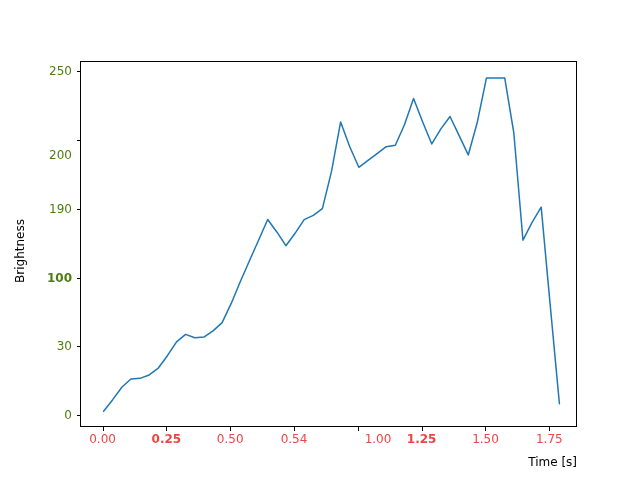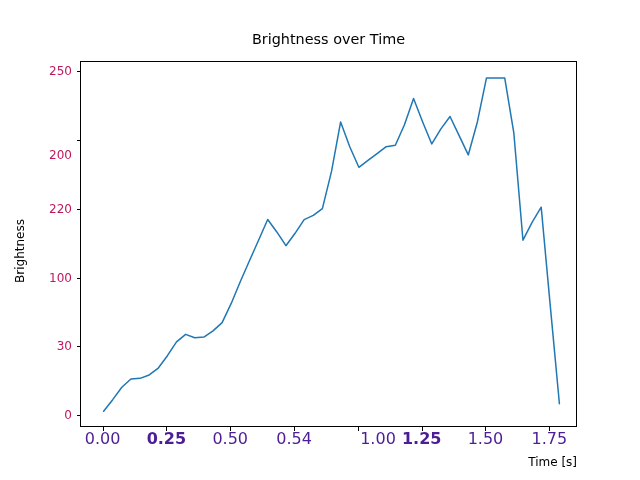--- a/index.html
+++ b/index.html
@@ -48,33 +48,33 @@
     height: 366px;
     display: block;
     overflow: visible;
   }
   .ytick-label {
     position: absolute;
     right: 0;
     width: 60px;
     text-align: right;
     font-size: 12px;
-    color: #be185d;
+    color: #4d7c0f;
     line-height: 12px;
     transform: translateY(-6px);
     white-space: nowrap;
   }
   .xtick-label {
     position: absolute;
     top: 0;
     width: 70px;
     margin-left: -35px;
     text-align: center;
-    font-size: 16px;
-    color: #4c1d95;
+    font-size: 12px;
+    color: #ef4444;
     line-height: 12px;
     white-space: nowrap;
   }
   .ytick-mark {
     position: absolute;
     right: 0;
     width: 3.5px;
     height: 1px;
     background: #000000;
   }
@@ -130,29 +130,28 @@
     transform: rotate(-90deg);
     transform-origin: center center;
     white-space: nowrap;
   }
 </style>
 </head>
 <body>
 
 <div id="figure">
 
-  <div id="chart-title">Brightness over Time</div>
 
   <div id="ylabel">Brightness</div>
 
   <div id="ytick-labels">
       <div class="ytick-label" style="top: 415.176px; right: 640px; left: 14px; width: 58px;">0</div>
       <div class="ytick-label" style="top: 346.431px; right: 640px; left: 14px; width: 58px;">30</div>
-      <div class="ytick-label" style="top: 277.685px; right: 640px; left: 14px; width: 58px;">100</div>
-      <div class="ytick-label" style="top: 208.94px; right: 640px; left: 14px; width: 58px;">220</div>
+      <div class="ytick-label" style="top: 277.685px; right: 640px; left: 14px; width: 58px; font-weight: bold;">100</div>
+      <div class="ytick-label" style="top: 208.94px; right: 640px; left: 14px; width: 58px;">190</div>
       <div class="ytick-label" style="top: 155px; right: 640px; left: 14px; width: 58px;">200</div>
       <div class="ytick-label" style="top: 71.4493px; right: 640px; left: 14px; width: 58px;">250</div>
     </div>
   <div id="ytick-marks">
       <div class="ytick-mark" style="top: 415.176px; left: 76.5px;"></div>
       <div class="ytick-mark" style="top: 346.431px; left: 76.5px;"></div>
       <div class="ytick-mark" style="top: 277.685px; left: 76.5px;"></div>
       <div class="ytick-mark" style="top: 208.94px; left: 76.5px;"></div>
       <div class="ytick-mark" style="top: 140.195px; left: 76.5px;"></div>
       <div class="ytick-mark" style="top: 71.4493px; left: 76.5px;"></div>

